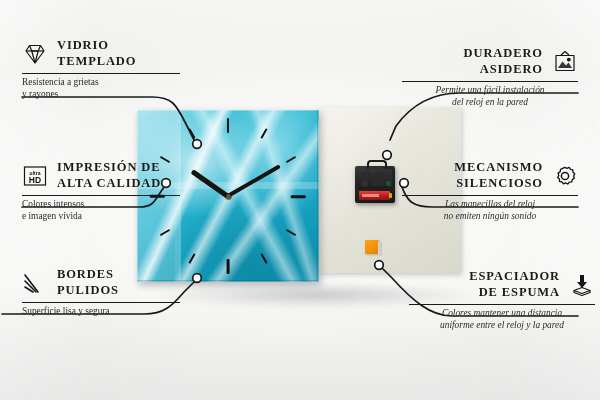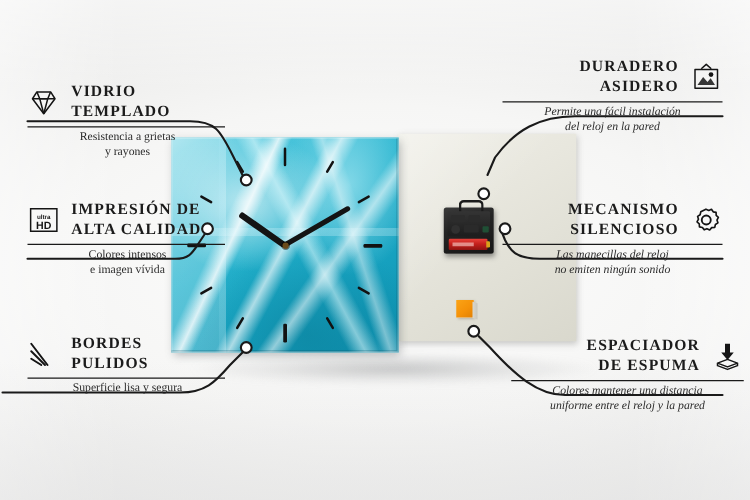--- a/index.html
+++ b/index.html
@@ -124,21 +124,21 @@
   .co-title{
     font-family:"Liberation Serif",serif;
     font-size:12.5px;font-weight:700;color:#1b1b1b;
     letter-spacing:.9px;line-height:15.5px;text-transform:uppercase;
     white-space:nowrap;
   }
   .co-right .co-title{text-align:right;}
   .co-rule{height:0;border-top:1.2px solid #1a1a1a;margin-top:4px;}
   .co-sub{
     font-family:"Liberation Serif",serif;
-    font-size:9.4px;color:#2b2b2b;line-height:11.6px;margin-top:3px;white-space:nowrap;text-align:center;
+    font-size:9.4px;color:#2b2b2b;line-height:11.6px;margin-top:3px;white-space:nowrap;
   }
   .co-right .co-sub{text-align:center;font-style:italic;}
   .ico{width:26px;height:24px;flex:0 0 26px;display:block;}
   .co-right .ico{order:2;}
 
   svg.conn{position:absolute;left:0;top:0;width:600px;height:400px;pointer-events:none;overflow:visible;}
 </style>
 </head>
 <body>
 
@@ -208,21 +208,21 @@
     <g fill="#ffffff" stroke="#1a1a1a" stroke-width="1.7">
       <circle cx="197" cy="144" r="4.3"></circle>
       <circle cx="166" cy="183" r="4.3"></circle>
       <circle cx="197" cy="278" r="4.3"></circle>
       <circle cx="387" cy="155" r="4.3"></circle>
       <circle cx="404" cy="183" r="4.3"></circle>
       <circle cx="379" cy="265" r="4.3"></circle>
     </g>
   </svg>
 
-  <div class="callout co-left" style="left:22px;top:66px;width:160px;">
+  <div class="callout co-left" style="left:22px;top:38px;width:160px;">
     <div class="co-head">
       <svg class="ico" viewBox="0 0 26 24">
         <g fill="none" stroke="#151515" stroke-width="1.2" stroke-linejoin="round">
           <path d="M4 9 L13 21 L22 9 L18.5 3.5 L7.5 3.5 Z"></path>
           <path d="M4 9 H22"></path>
             <path d="M7.5 3.5 L9.8 9 L13 21"></path>
             <path d="M18.5 3.5 L16.2 9 L13 21"></path>
           <path d="M9.8 9 H16.2"></path>
         </g>
       </svg>

